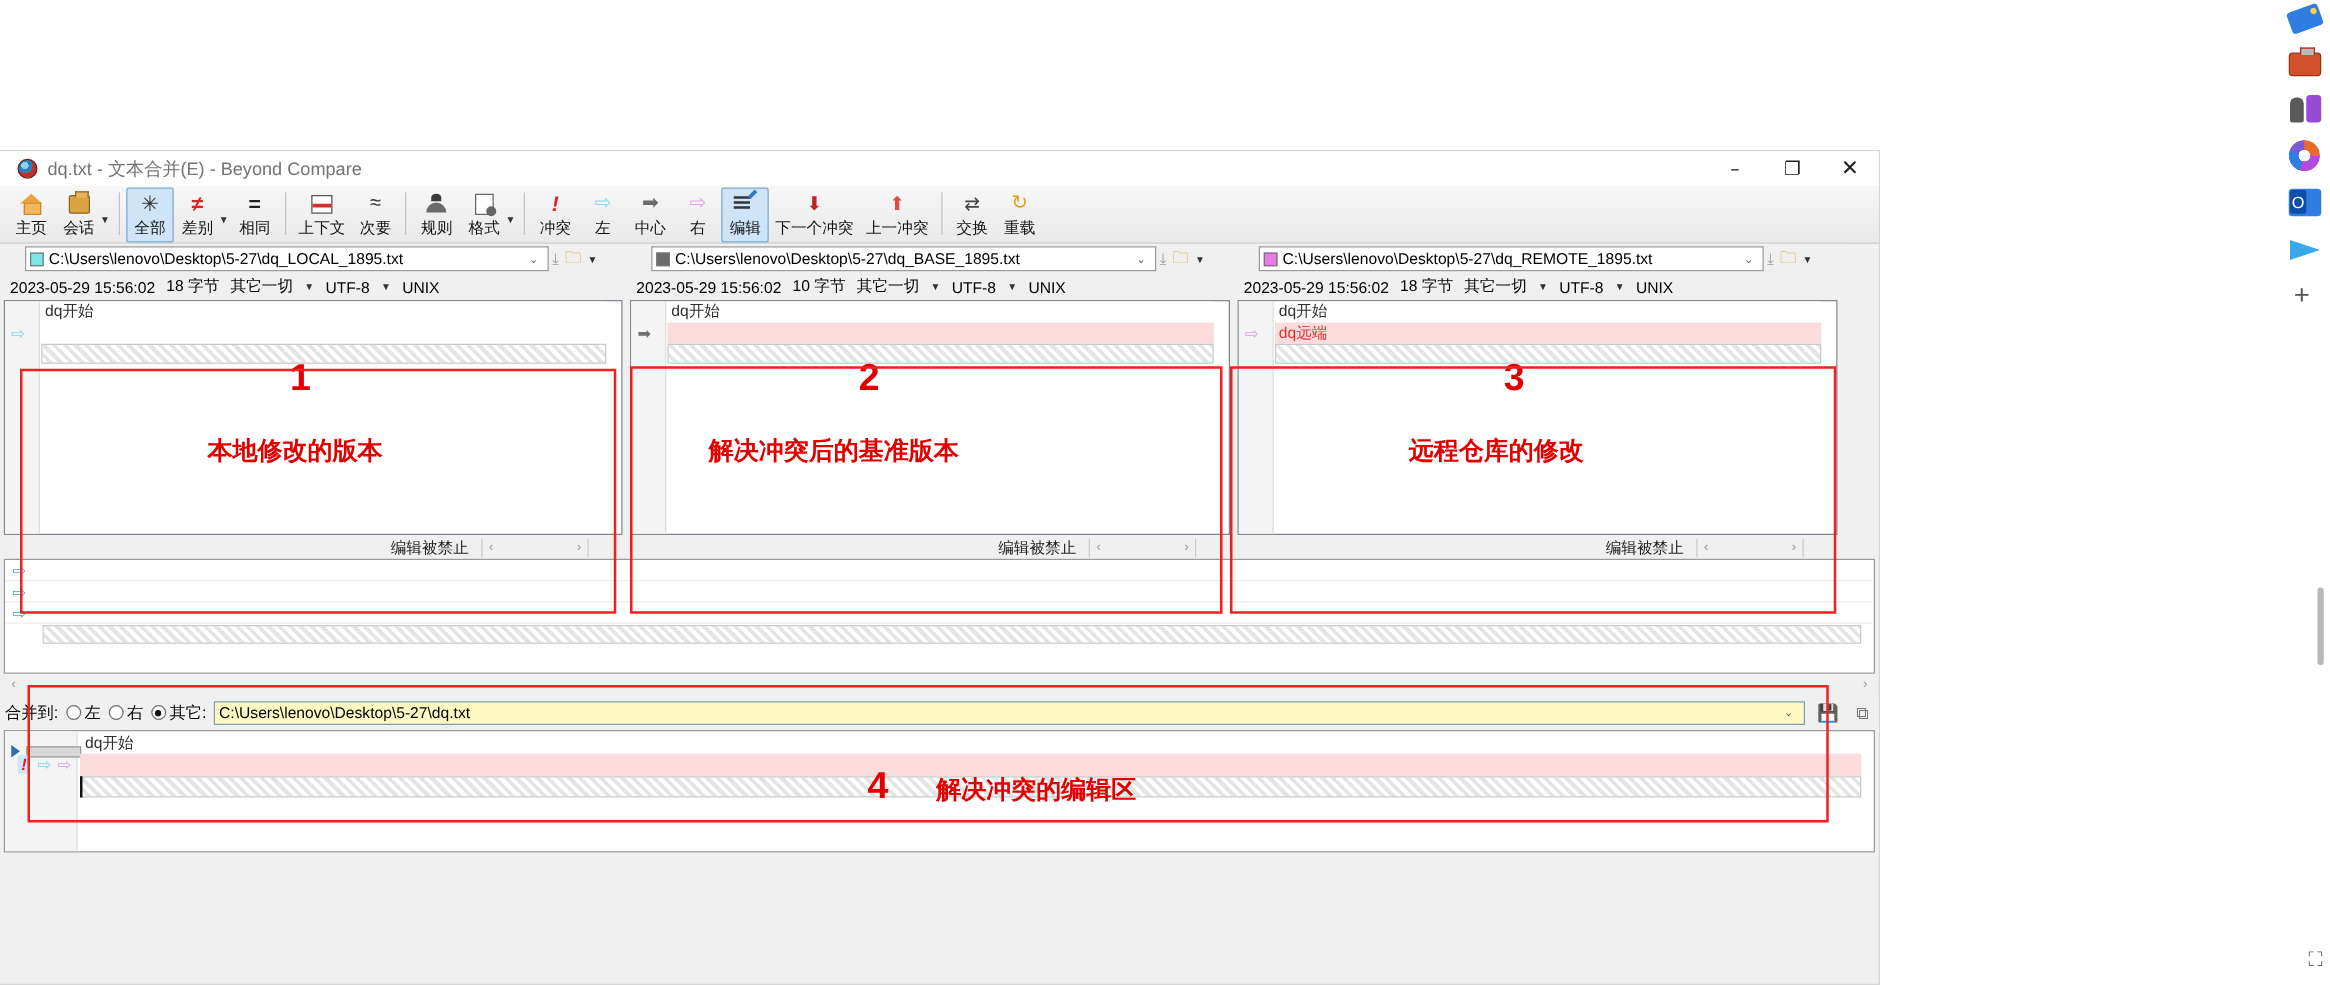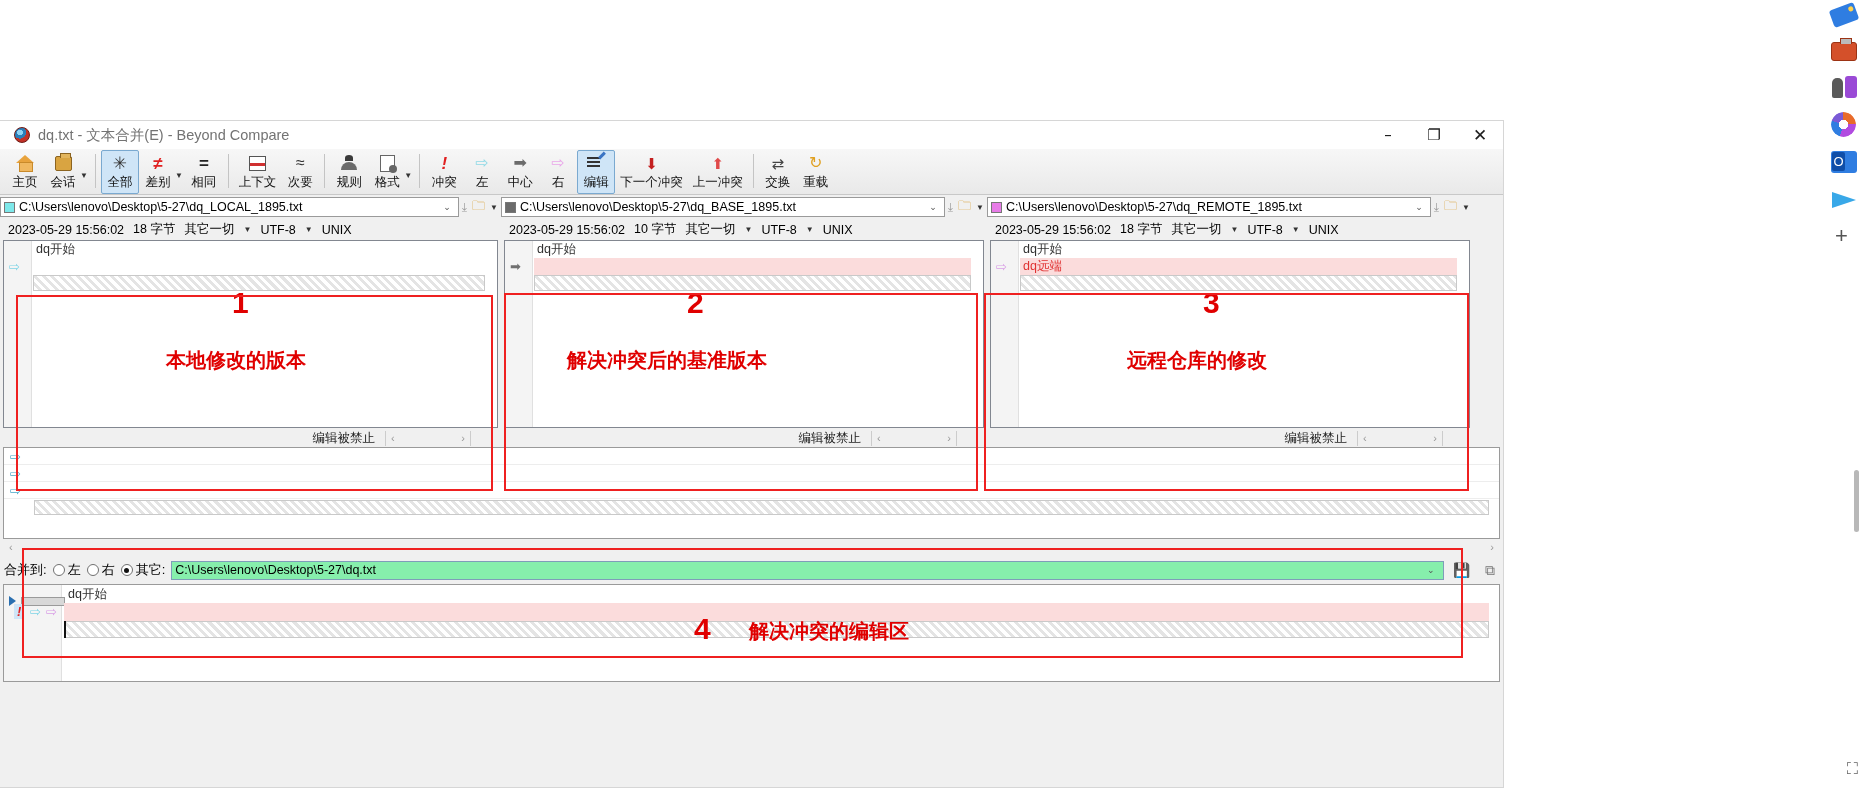--- a/index.html
+++ b/index.html
@@ -89,21 +89,21 @@
   .g-edit:after{content:"";position:absolute;right:0;top:-1px;width:8px;height:3px;background:#3a74c4;transform:rotate(-45deg);}
   .g-swap { font-size:15px; color:#444; }
 
   
   #panes { display:flex; height:250px; background:#f0f0f0; padding:0; }
   .pane { position:relative; }
   .pane.p1 { width:501px; }
   .pane.p2 { width:486px; }
   .pane.p3 { width:486px; }
 
-  .pathrow { height:24px; display:flex; align-items:center; padding:0 0; background:#f0f0f0; }
+  .pathrow { height:24px; display:flex; align-items:center; padding:0 20px; background:#f0f0f0; }
   .pathbox {
     flex:1; height:20px; background:#fff; border:1px solid #9a9a9a;
     display:flex; align-items:center; padding:0 2px; min-width:0;
   }
   .swatch { width:11px; height:11px; border:1px solid #777; margin:0 4px 0 1px; flex:0 0 auto; }
   .sw-local { background:#7de8ea; }
   .sw-base { background:#6b6b6b; }
   .sw-remote { background:#e77ce7; }
   .pathtxt { font-size:12.5px; color:#000; white-space:nowrap; overflow:hidden; flex:1; }
   .pathcar { font-size:9px; color:#555; padding:0 5px; }
@@ -154,21 +154,21 @@
   }
   #midhb { height:16px; margin:0 3px; background:#f0f0f0; display:flex; align-items:center; color:#999; font-size:11px; padding:0 6px; justify-content:space-between; }
 
   
   #mergebar { height:24px; display:flex; align-items:center; padding:0 4px; gap:6px; background:#f0f0f0; margin-top:3px; }
   #mergebar .mlbl { font-size:13px; color:#000; white-space:nowrap; }
   .radio { display:flex; align-items:center; gap:3px; font-size:13px; color:#000; }
   .radio .dot { width:12px; height:12px; border-radius:50%; border:1px solid #707070; background:#fff; position:relative; }
   .radio.on .dot:after { content:""; position:absolute; left:2.5px; top:2.5px; width:5px; height:5px; border-radius:50%; background:#111; }
   #mergepath {
-    flex:1; height:19px; background:#86efac; border:1px solid #7f9db9;
+    flex:1; height:19px; background:#fef9c3; border:1px solid #7f9db9;
     display:flex; align-items:center; padding:0 3px; min-width:0;
   }
   #mergepath .t { font-size:12.5px; color:#000; flex:1; white-space:nowrap; overflow:hidden; }
   .savebtn { font-size:14px; color:#2a6fb0; padding:0 4px; }
   .copybtn { font-size:14px; color:#777; padding:0 4px; }
 
   
   #outpane { height:98px; background:#fff; border:1px solid #9a9a9a; margin:2px 3px 0 3px; position:relative; overflow:hidden; }
   #outgut { position:absolute; left:0; top:0; width:58px; height:100%; background:#f4f4f4; border-right:1px solid #e0e0e0; }
   #outpane .oline { position:absolute; left:60px; right:10px; height:18px; font-size:12.5px; line-height:18px; white-space:nowrap; padding-left:4px; }

